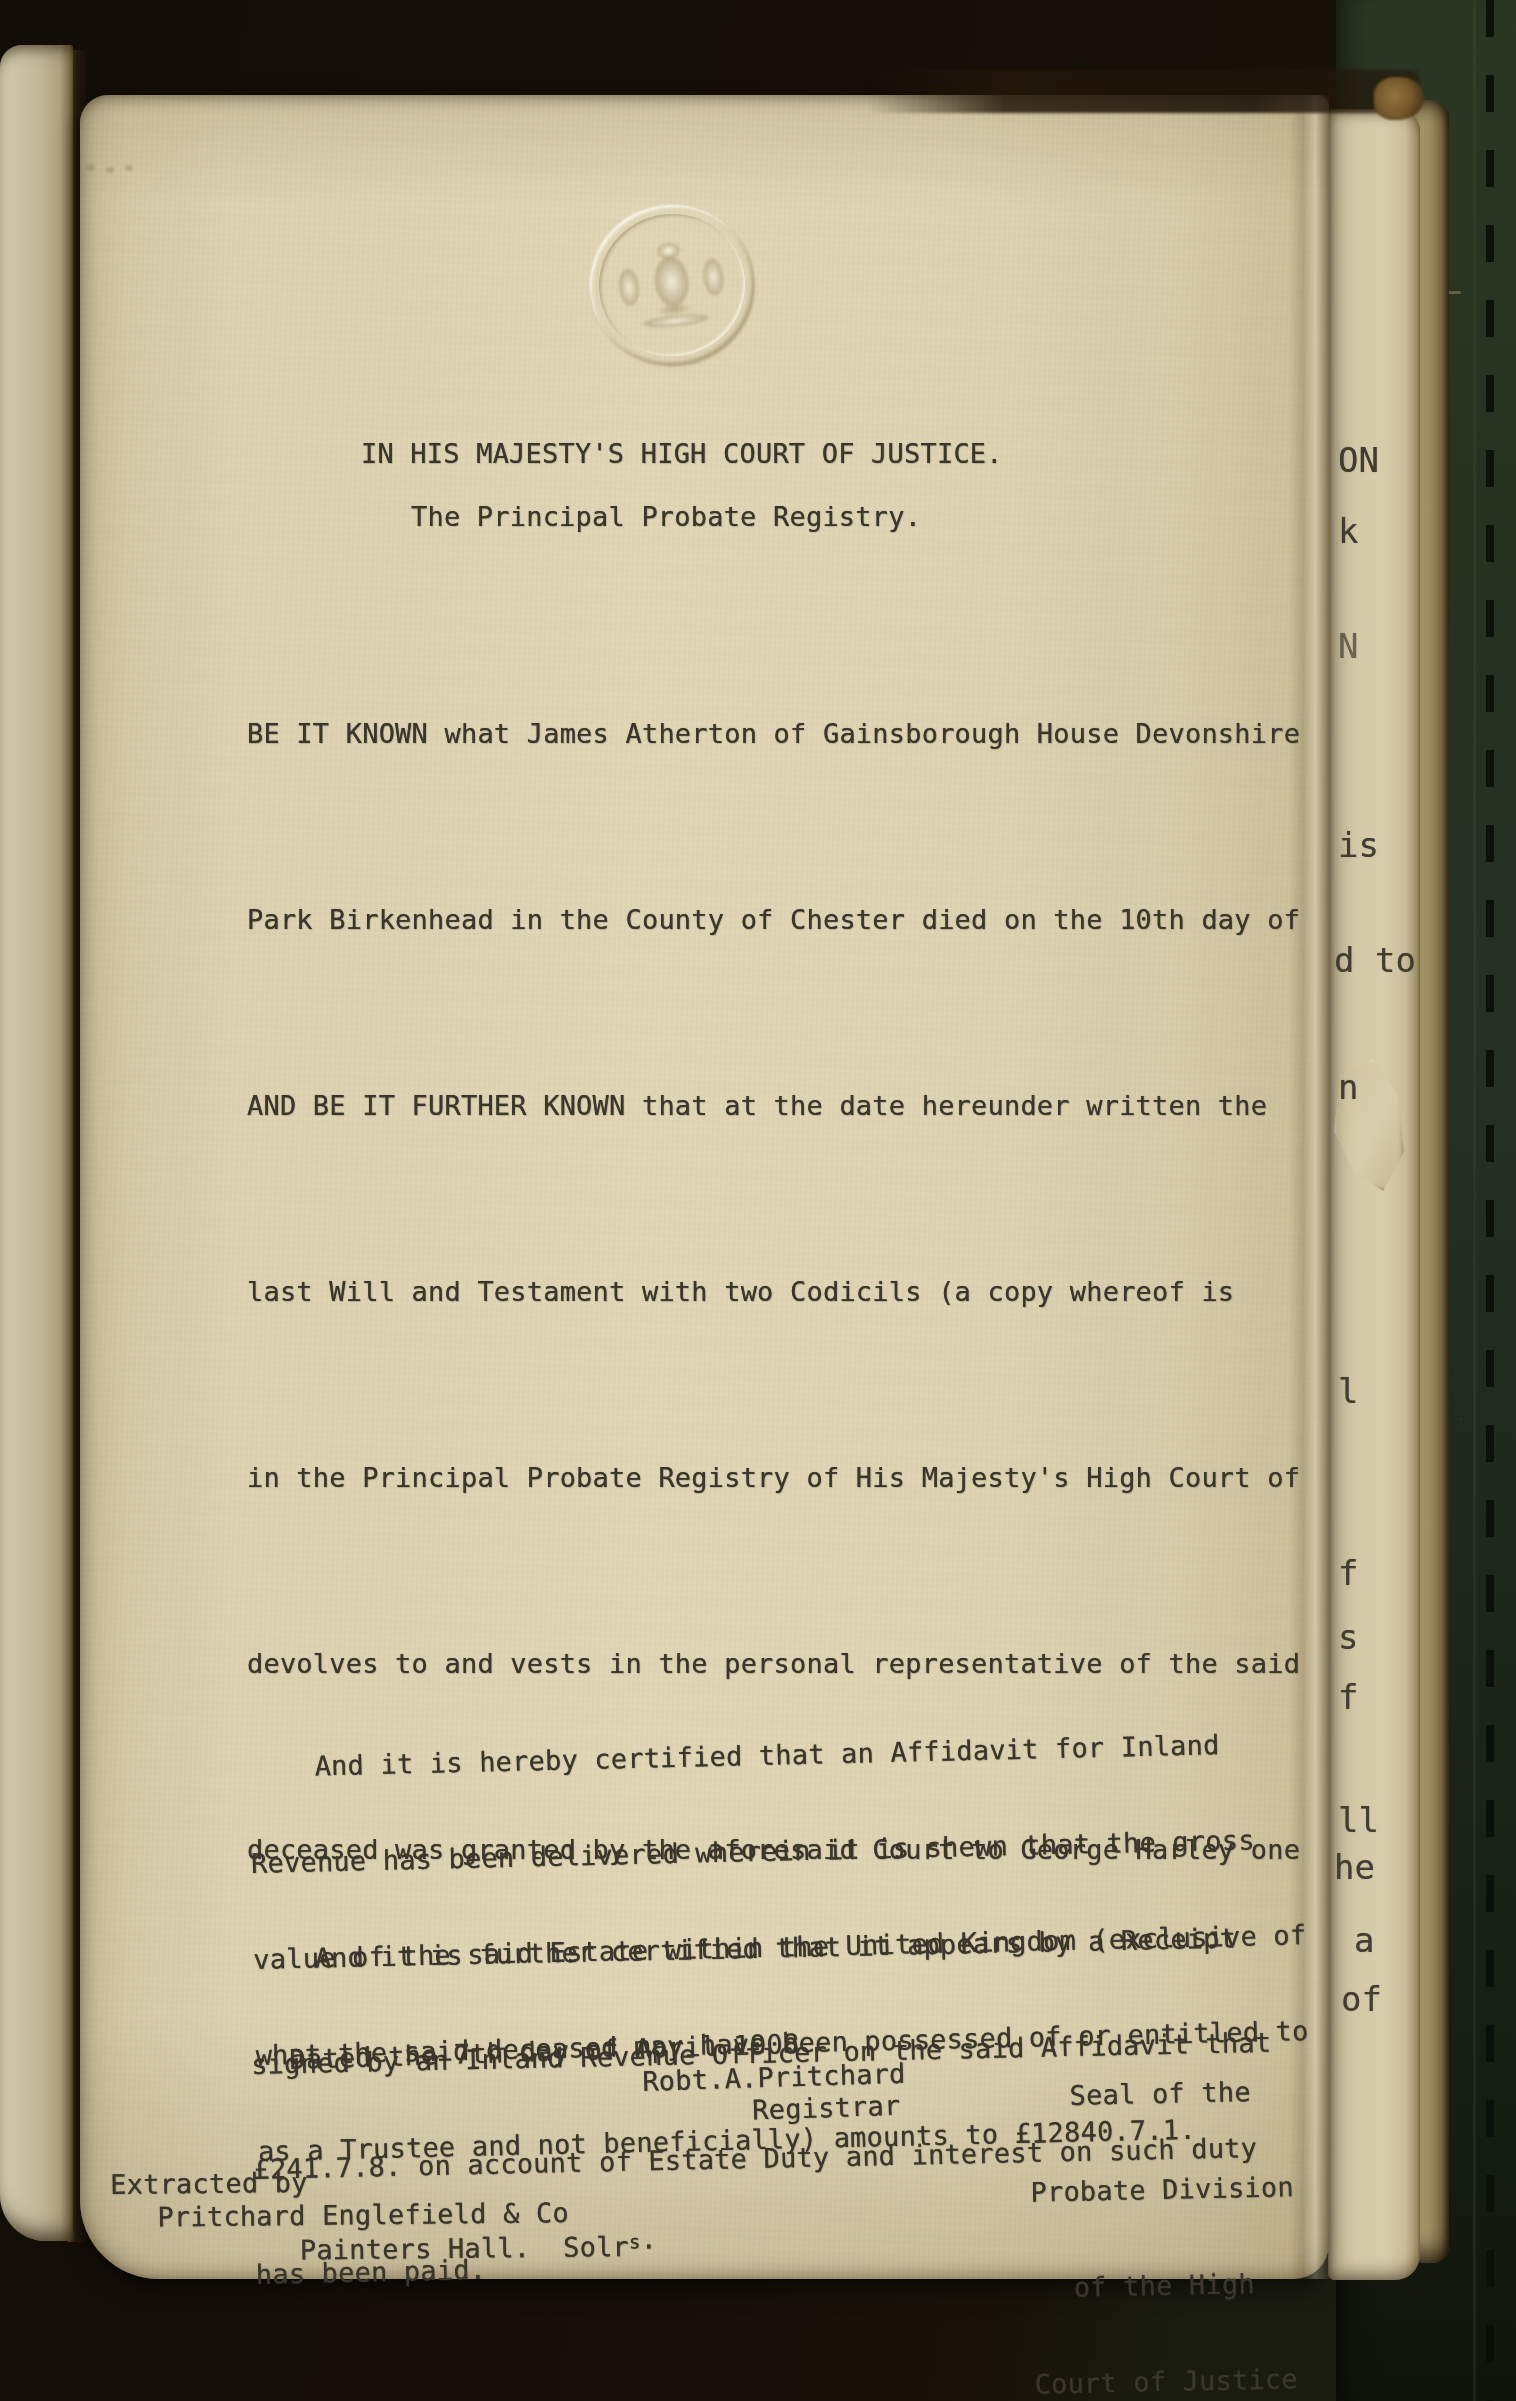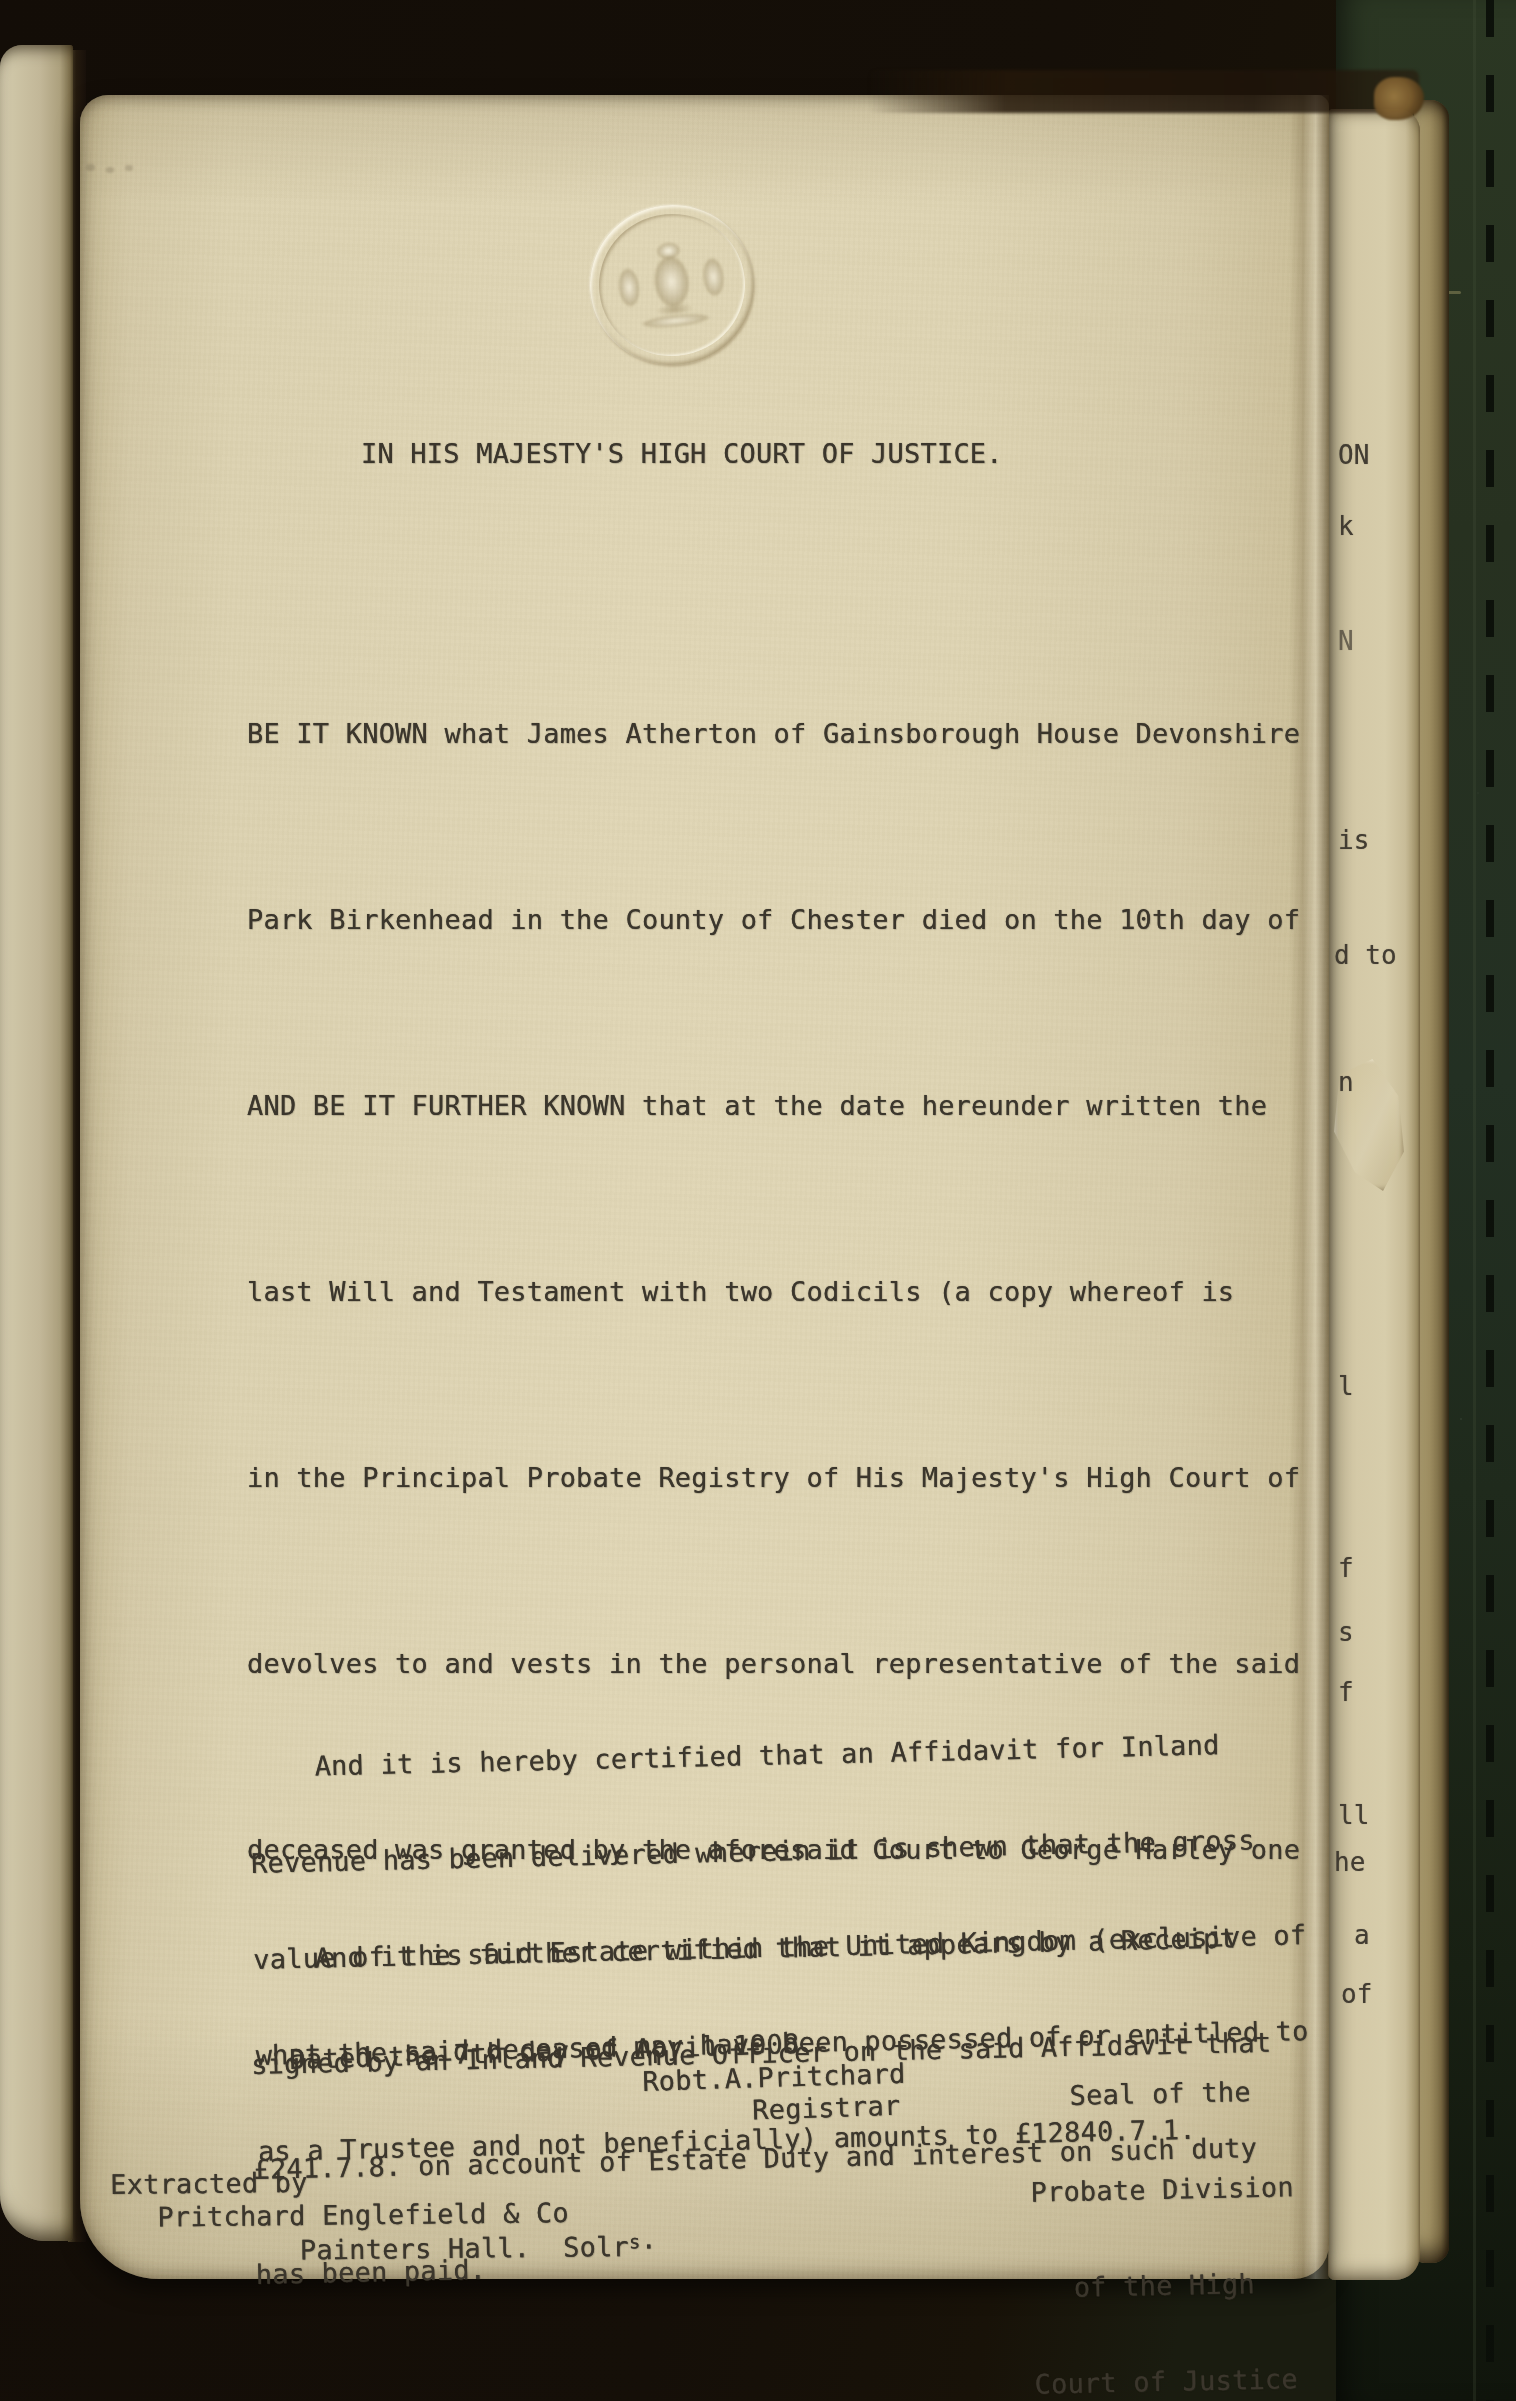--- a/index.html
+++ b/index.html
@@ -89,21 +89,21 @@
   .dated-block{left:289px;top:2044px;width:768px;height:117px;transform:rotate(-1.8deg);transform-origin:0 0;}
   .dated-block .l1{position:absolute;left:0;top:0;}
   .dated-block .l2{position:absolute;left:352px;top:33px;}
   .dated-block .l3{position:absolute;left:461px;top:65px;}
   .sealcap-block{left:1010px;top:2014px;width:297px;text-align:center;line-height:32px;transform:rotate(-1.2deg);transform-origin:50% 0;}
   .extracted-block{left:110px;top:2169px;width:751px;height:117px;transform:rotate(-.6deg);transform-origin:0 0;}
   .extracted-block .l1{position:absolute;left:0;top:0;}
   .extracted-block .l2{position:absolute;left:47px;top:33px;}
   .extracted-block .l3{position:absolute;left:189px;top:67px;}
   .extracted-block sup{font-size:19px;vertical-align:7.5px;}
-  .frag{position:absolute;left:1338px;z-index:9;color:rgba(60,55,46,.88);font-size:26px;white-space:pre;
+  .frag{position:absolute;left:1338px;z-index:9;color:rgba(60,55,46,.88);font-size:34px;white-space:pre;
     text-shadow:0 0 0.8px rgba(59,54,45,.7);}
 </style>
 </head>
 <body>
 
 <div class="scene">
 
   <div class="cover">
     <div class="cover-speckle"></div>
   </div>
@@ -145,20 +145,21 @@
   <div class="smudge" style="left:125px;top:165px;width:7.5px;height:5.8px"></div>
 
   <div class="seal">
     <div class="crest"></div>
     <div class="supporter-left"></div>
     <div class="supporter-right"></div>
     <div class="base"></div>
   </div>
 
   <div class="txt" style="left:361px;top:438px">IN HIS MAJESTY'S HIGH COURT OF JUSTICE.</div>
+  <div class="txt" style="left:411px;top:501px">The Principal Probate Registry.</div>
 
   <div class="txt body-block">
     <div>BE IT KNOWN what James Atherton of Gainsborough House Devonshire</div>
     <div>Park Birkenhead in the County of Chester died on the 10th day of</div>
     <div>AND BE IT FURTHER KNOWN that at the date hereunder written the</div>
     <div>last Will and Testament with two Codicils (a copy whereof is</div>
     <div>in the Principal Probate Registry of His Majesty's High Court of</div>
     <div>devolves to and vests in the personal representative of the said</div>
     <div>deceased was granted by the aforesaid Court to George Harley one</div>
     

